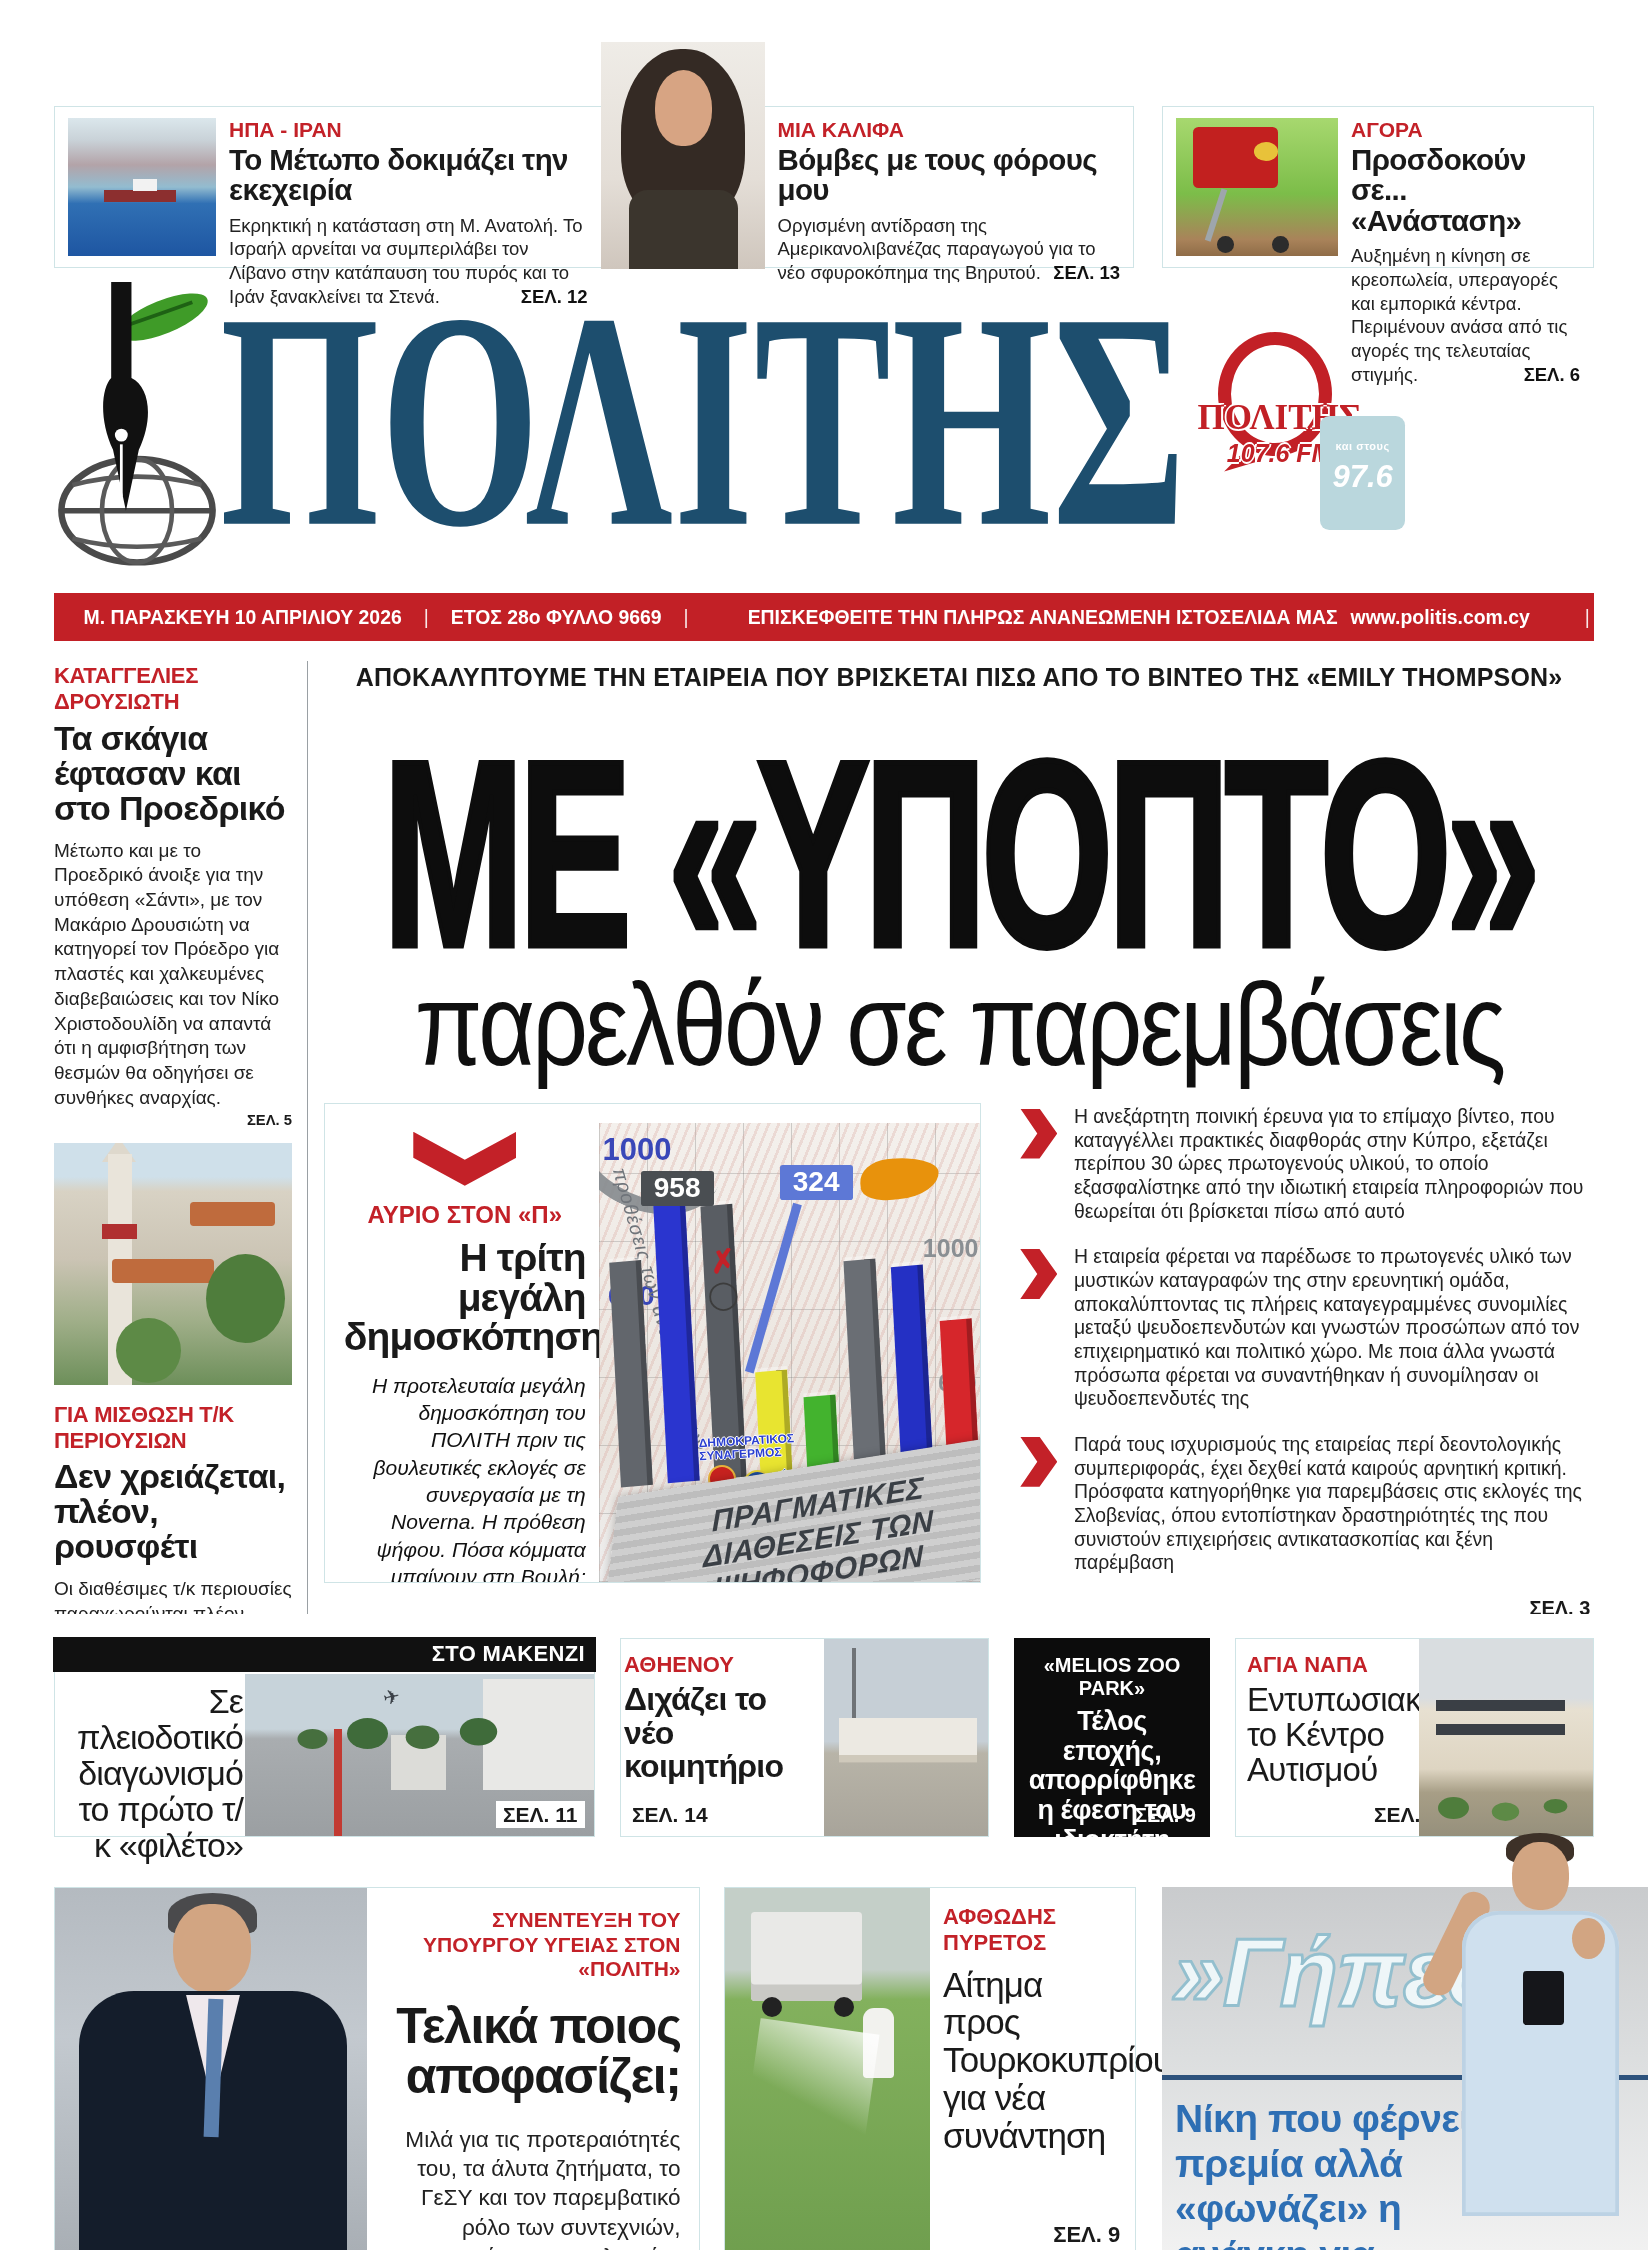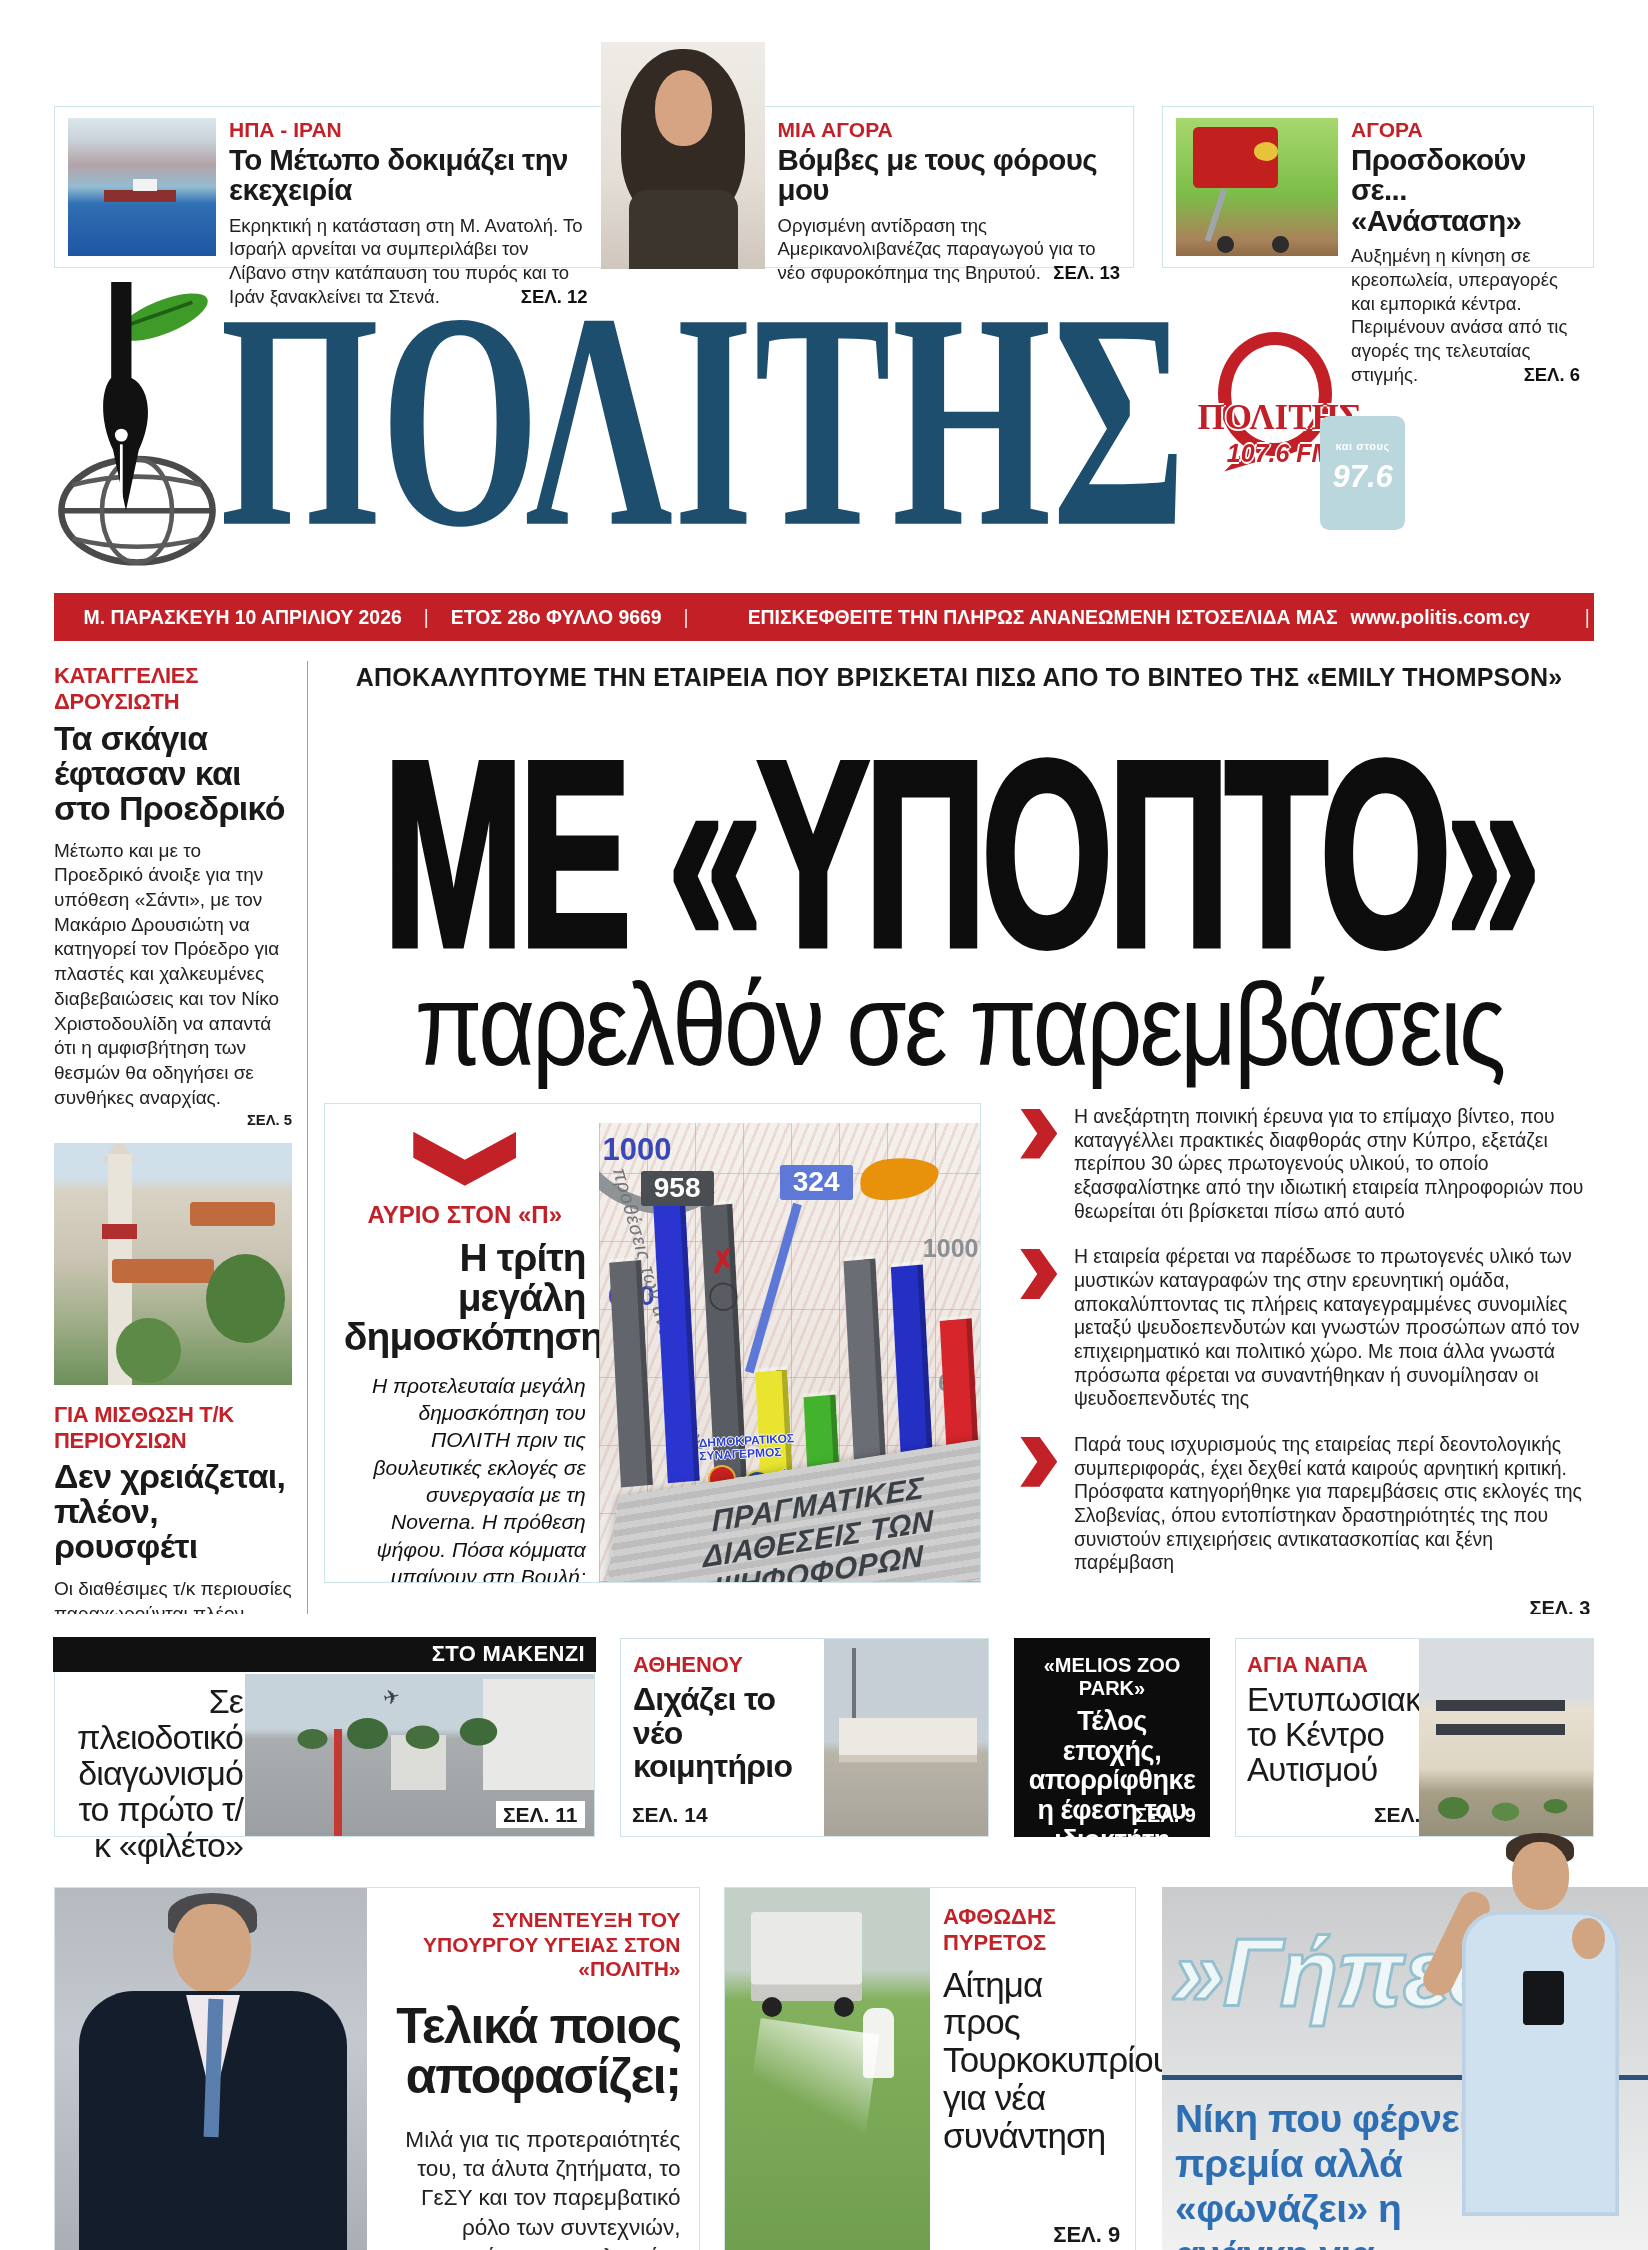--- a/index.html
+++ b/index.html
@@ -160,21 +160,21 @@
   .mak-band { position:absolute; left:-1.8px; top:-1.8px; right:-1.8px; height:35px; background:#111; color:#fff; font-weight:700; font-size:22px;
     padding:3.7px 11px; letter-spacing:0.3px; }
   .mak-head { position:absolute; left:11px; top:44px; width:177px; font-size:34px; line-height:1.06; letter-spacing:-0.9px; font-weight:400; }
   .mak-photo { position:absolute; left:190px; top:35px; right:0; bottom:0;
     background:linear-gradient(180deg,#c7d3da 0%,#c7d3da 34%,#a9adb0 40%,#9b9fa2 100%); }
   .mak-bldg { position:absolute; right:0; top:5.5px; width:111px; height:111px; background:#e8e8e6; box-shadow:-120px 28px 0 -28px #dcdcd8; }
   .mak-palm { position:absolute; left:102px; top:44px; width:41px; height:31px; border-radius:50%; background:#3f6b3a; box-shadow:55px 3.7px 0 -3.7px #466f3e, 111px -1.8px 0 -1.8px #3f6b3a, -55px 5.5px 0 -5.5px #466f3e; }
   .mak-pole { position:absolute; left:89px; top:55px; width:8.3px; height:107px; background:#c23a32; }
   .mak-plane { position:absolute; left:138px; top:11px; font-size:20px; color:#3b4148; transform:rotate(-12deg); }
   .mak-page { position:absolute; right:9.2px; bottom:7.4px; background:#fff; font-weight:700; font-size:21px; padding:1.8px 7.4px; }
-  .r2-athienou { width:369px; padding:13px 12px; }
+  .r2-athienou { width:369px; padding:13px 3px; }
   .r2-kicker { color:#c32128; font-weight:700; font-size:22px; margin-bottom:5.5px; }
   .r2-head-b { font-weight:700; font-size:32px; line-height:1.05; letter-spacing:-0.7px; width:185px; }
   .r2-page { position:absolute; left:11px; bottom:9.2px; font-weight:700; font-size:21px; }
   .cem-photo { position:absolute; right:0; top:0; bottom:0; width:164px;
     background:linear-gradient(180deg,#c6cfd6 0%,#c6cfd6 52%,#b8b4a8 58%,#a8a49a 100%); }
   .cem-bldg { position:absolute; left:14.8px; top:79px; width:138px; height:37px; background:#ece9e2; box-shadow:0 7.4px 0 #cfc9bb; }
   .cem-pole2 { position:absolute; left:28px; top:9.2px; width:3.7px; height:79px; background:#6f7377; }
   .r2-melios { width:196px; background:#0c0c0c; border-color:#0c0c0c; color:#fff; padding:14.8px 11px; }
   .mel-kicker { font-weight:700; font-size:20px; text-align:center; margin-bottom:7.4px; }
   .mel-head { font-weight:700; font-size:27px; line-height:1.1; text-align:center; letter-spacing:-0.5px; }
@@ -248,21 +248,21 @@
           </div>
         </div>
 
         <div class="wstory">
           <div class="photo woman-photo">
             <div class="woman-hair"></div>
             <div class="woman-face"></div>
             <div class="woman-torso"></div>
           </div>
           <div class="wtext">
-            <div class="w-kicker">ΜΙΑ ΑΓΟΡΑ</div>
+            <div class="w-kicker">ΜΙΑ ΚΑΛΙΦΑ</div>
             <div class="w-head">Βόμβες με τους φόρους μου</div>
             <p class="w-body"><span>Οργισμένη αντίδραση της Αμερικανολιβανέζας παραγωγού για το νέο σφυροκόπημα της Βηρυτού.</span> <span class="w-page">ΣΕΛ. 13</span></p>
           </div>
         </div>
       </div>
 
       <div class="wbox wbox-agora">
         <div class="wstory">
           <div class="photo cart-photo">
             <div class="cart-basket"></div>

